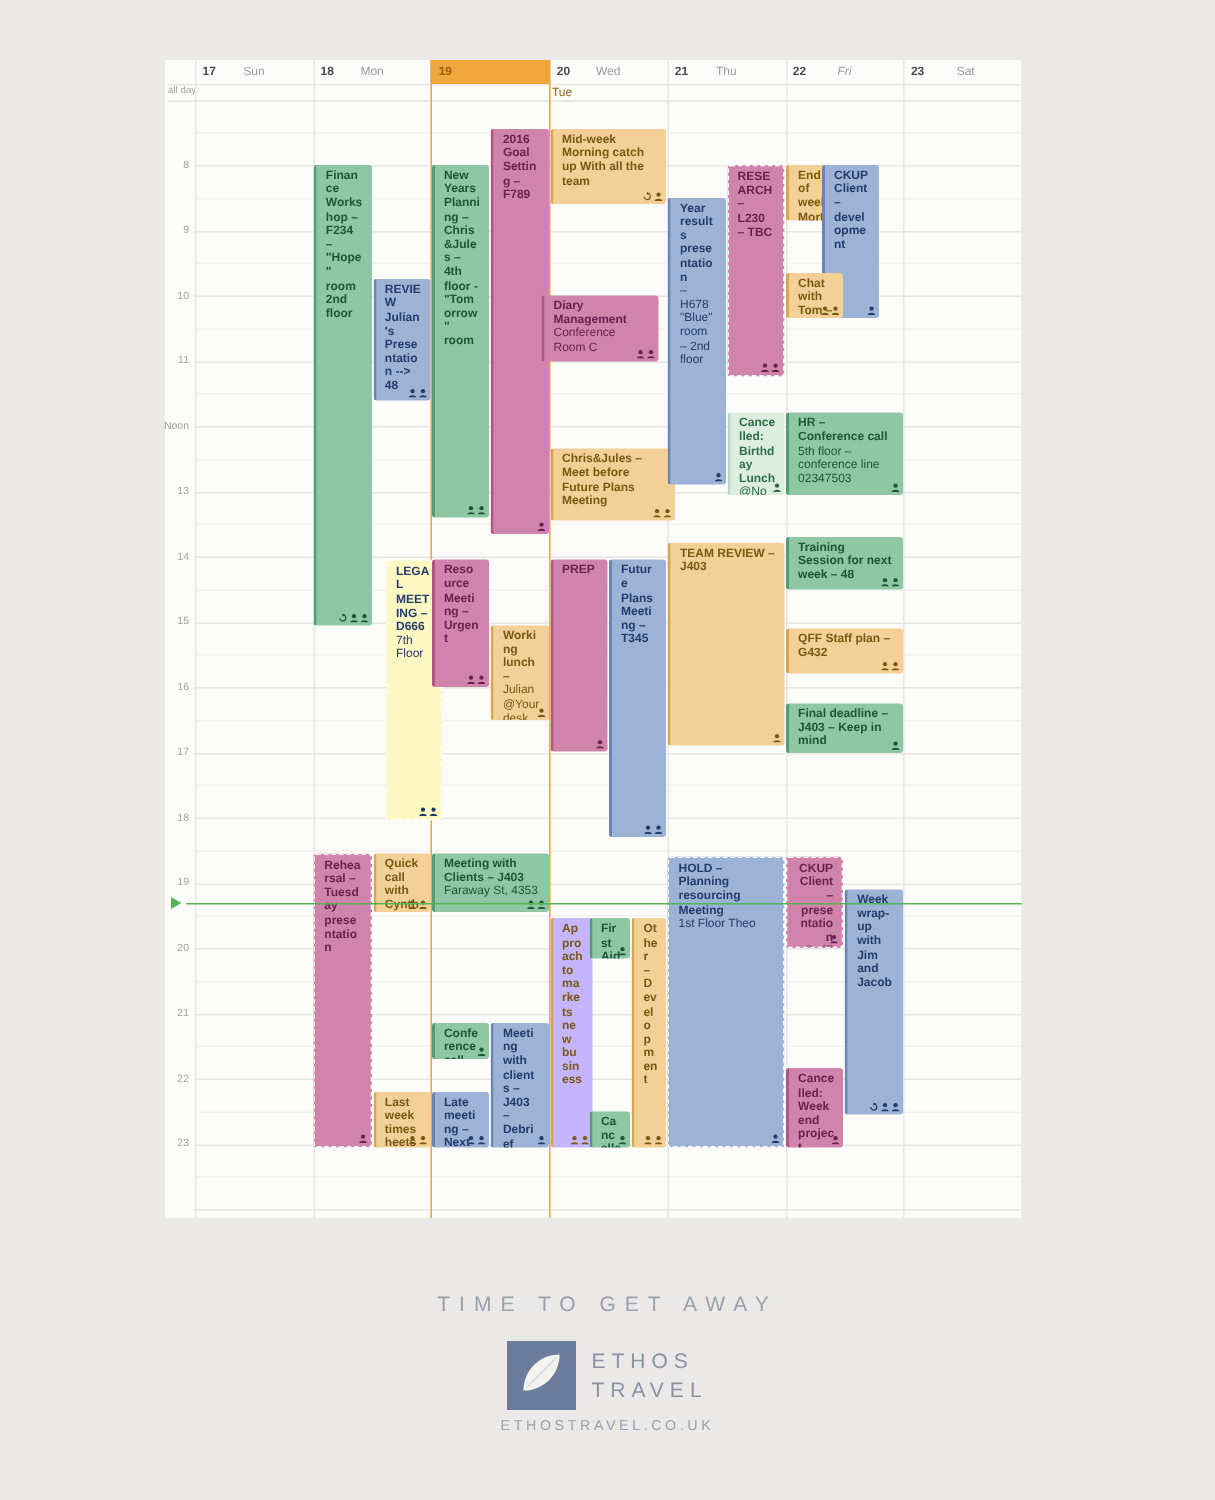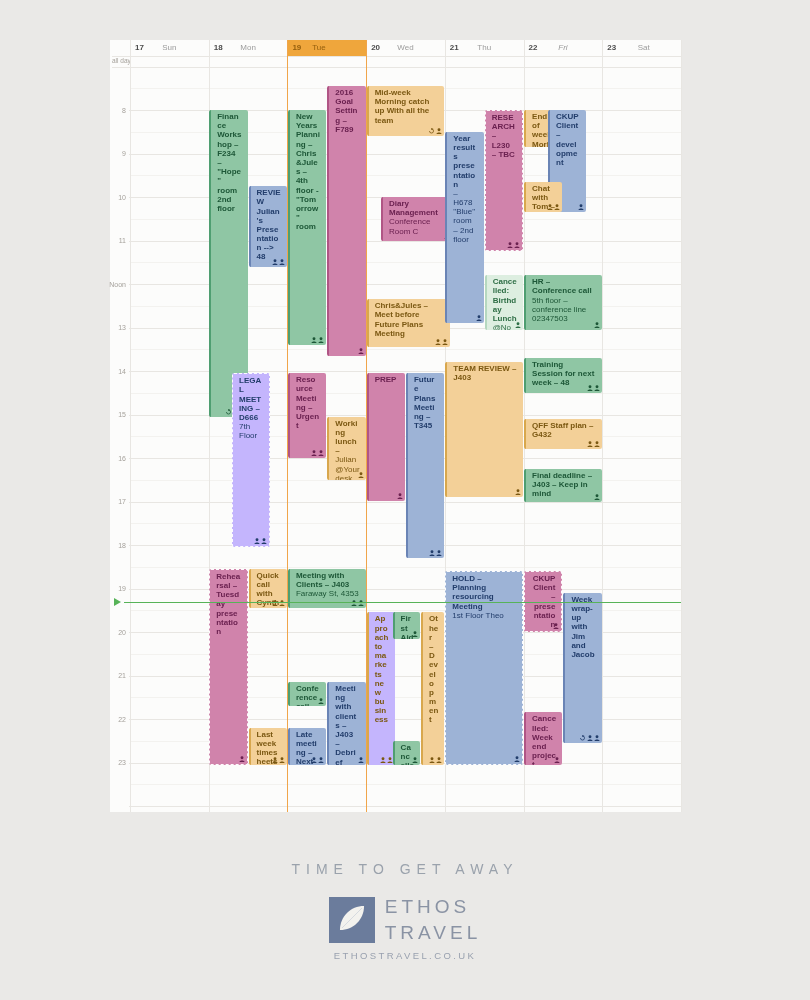--- a/index.html
+++ b/index.html
@@ -20,21 +20,21 @@
   .ev .dt{font-weight:normal;display:block}
   .ev.dashed{border:1px dashed rgba(255,255,255,.95)}
   .ic{position:absolute;right:2px;bottom:2px;display:flex;gap:1px;align-items:flex-end}
   .ic svg{display:block}
   .nowline{position:absolute;height:1px;background:#57b358;z-index:30}
   .nowarrow{position:absolute;width:0;height:0;border-left:7px solid #57b358;border-top:4px solid transparent;border-bottom:4px solid transparent;z-index:30}
   #tagline{position:absolute;left:0;right:0;top:861px;text-align:center;font-size:14px;letter-spacing:6px;color:#9aa2ac}
   #logo{position:absolute;left:0;right:0;top:894px;display:flex;flex-direction:column;align-items:center}
   .logorow{display:flex;align-items:center}
   .sq{width:46px;height:46px;background:#6b7c9c;display:flex;align-items:center;justify-content:center}
-  .brand{margin-left:10px;color:#8a93a4;font-size:19px;letter-spacing:4px;line-height:1.35}
+  .brand{margin-left:10px;color:#8a93a4;font-size:14px;letter-spacing:4px;line-height:1.35}
   .url{margin-top:5px;font-size:9.5px;letter-spacing:2.4px;color:#99a1af}
 </style>
 </head>
 <body>
 
 <div id="page">
   <div id="calbg"></div>
   <div id="grid">
       <div class="hline" style="left: 112px; top: 56px; width: 569px; height: 1px;"></div>
       <div class="hline" style="left: 112px; top: 67px; width: 569px; height: 1px;"></div>
@@ -99,21 +99,21 @@
       <div class="vline" style="left: 602.284px; top: 40px; width: 1px; height: 772px;"></div>
       <div class="vline" style="left: 680.998px; top: 40px; width: 1px; height: 772px;"></div>
       <div class="daynum" style="left: 135px; top: 43px;">17</div>
       <div class="dayname" style="left: 130px; top: 43px; width: 78.714px;">Sun</div>
       <div class="daynum" style="left: 213.714px; top: 43px;">18</div>
       <div class="dayname" style="left: 208.714px; top: 43px; width: 78.714px;">Mon</div>
       <div class="todaybg" style="left: 287.428px; top: 40px; width: 78.714px; height: 16px; background: rgb(239, 166, 60);"></div>
       <div class="vtoday" style="left: 287.428px; top: 40px; width: 1px; height: 772px;"></div>
       <div class="vtoday" style="left: 366.142px; top: 40px; width: 1px; height: 772px;"></div>
       <div class="daynum today-txt" style="left: 292.428px; top: 43px;">19</div>
-      <div class="dayname today-txt" style="left: 287.428px; top: 43px; width: 63px;">Tue</div>
+      <div class="dayname today-txt" style="left: 287.428px; top: 57px; width: 94px; text-align: right;">Tue</div>
       <div class="daynum" style="left: 371.142px; top: 43px;">20</div>
       <div class="dayname" style="left: 366.142px; top: 43px; width: 78.714px;">Wed</div>
       <div class="daynum" style="left: 449.856px; top: 43px;">21</div>
       <div class="dayname" style="left: 444.856px; top: 43px; width: 78.714px;">Thu</div>
       <div class="daynum" style="left: 528.57px; top: 43px;">22</div>
       <div class="dayname" style="left: 523.57px; top: 43px; width: 78.714px; font-style: italic;">Fri</div>
       <div class="daynum" style="left: 607.284px; top: 43px;">23</div>
       <div class="dayname" style="left: 602.284px; top: 43px; width: 83px;">Sat</div>
       <div class="ev" style="left: 209.214px; top: 110px; width: 38.357px; height: 306.675px; background: rgb(143, 198, 164); color: rgb(29, 87, 55); border-left: 2px solid rgb(79, 158, 113);"><span>Finance Workshop – F234 – "Hope" room 2nd floor</span><span class="ic">
           <span>
@@ -142,21 +142,21 @@
               <path d="M0.8 10c0-3.4 8.4-3.4 8.4 0z"></path>
             </svg>
           </span>
           <span>
             <svg width="6" height="6" viewBox="0 0 10 10" fill="currentColor">
               <circle cx="5" cy="3" r="2.4"></circle>
               <path d="M0.8 10c0-3.4 8.4-3.4 8.4 0z"></path>
             </svg>
           </span>
         </span></div>
-      <div class="ev dashed" style="left: 232px; top: 373.175px; width: 38.357px; height: 174px; background: #c4b5fd; color: rgb(34, 61, 107);"><span>LEGAL MEETING – D666</span><span class="dt">7th Floor</span><span class="ic">
+      <div class="ev dashed" style="left: 257px; top: 373.175px; width: 38.357px; height: 174px; background: #fef9c3; color: rgb(34, 61, 107);"><span>LEGAL MEETING – D666</span><span class="dt">7th Floor</span><span class="ic">
           <span>
             <svg width="6" height="6" viewBox="0 0 10 10" fill="currentColor">
               <circle cx="5" cy="3" r="2.4"></circle>
               <path d="M0.8 10c0-3.4 8.4-3.4 8.4 0z"></path>
             </svg>
           </span>
           <span>
             <svg width="6" height="6" viewBox="0 0 10 10" fill="currentColor">
               <circle cx="5" cy="3" r="2.4"></circle>
               <path d="M0.8 10c0-3.4 8.4-3.4 8.4 0z"></path>
@@ -294,21 +294,21 @@
               <path d="M4.6 0 L8.4 1.6 L4.6 3.4z" fill="currentColor"></path>
             </svg>
           </span>
           <span>
             <svg width="6" height="6" viewBox="0 0 10 10" fill="currentColor">
               <circle cx="5" cy="3" r="2.4"></circle>
               <path d="M0.8 10c0-3.4 8.4-3.4 8.4 0z"></path>
             </svg>
           </span>
         </span></div>
-      <div class="ev" style="left: 381px; top: 197px; width: 77.714px; height: 43.5px; background: rgb(208, 131, 171); color: rgb(107, 33, 80); border-left: 2px solid rgb(176, 85, 133);"><span>Diary Management</span><span class="dt">Conference Room C</span><span class="ic">
+      <div class="ev" style="left: 361px; top: 197px; width: 77.714px; height: 43.5px; background: rgb(208, 131, 171); color: rgb(107, 33, 80); border-left: 2px solid rgb(176, 85, 133);"><span>Diary Management</span><span class="dt">Conference Room C</span><span class="ic">
           <span>
             <svg width="6" height="6" viewBox="0 0 10 10" fill="currentColor">
               <circle cx="5" cy="3" r="2.4"></circle>
               <path d="M0.8 10c0-3.4 8.4-3.4 8.4 0z"></path>
             </svg>
           </span>
           <span>
             <svg width="6" height="6" viewBox="0 0 10 10" fill="currentColor">
               <circle cx="5" cy="3" r="2.4"></circle>
               <path d="M0.8 10c0-3.4 8.4-3.4 8.4 0z"></path>

